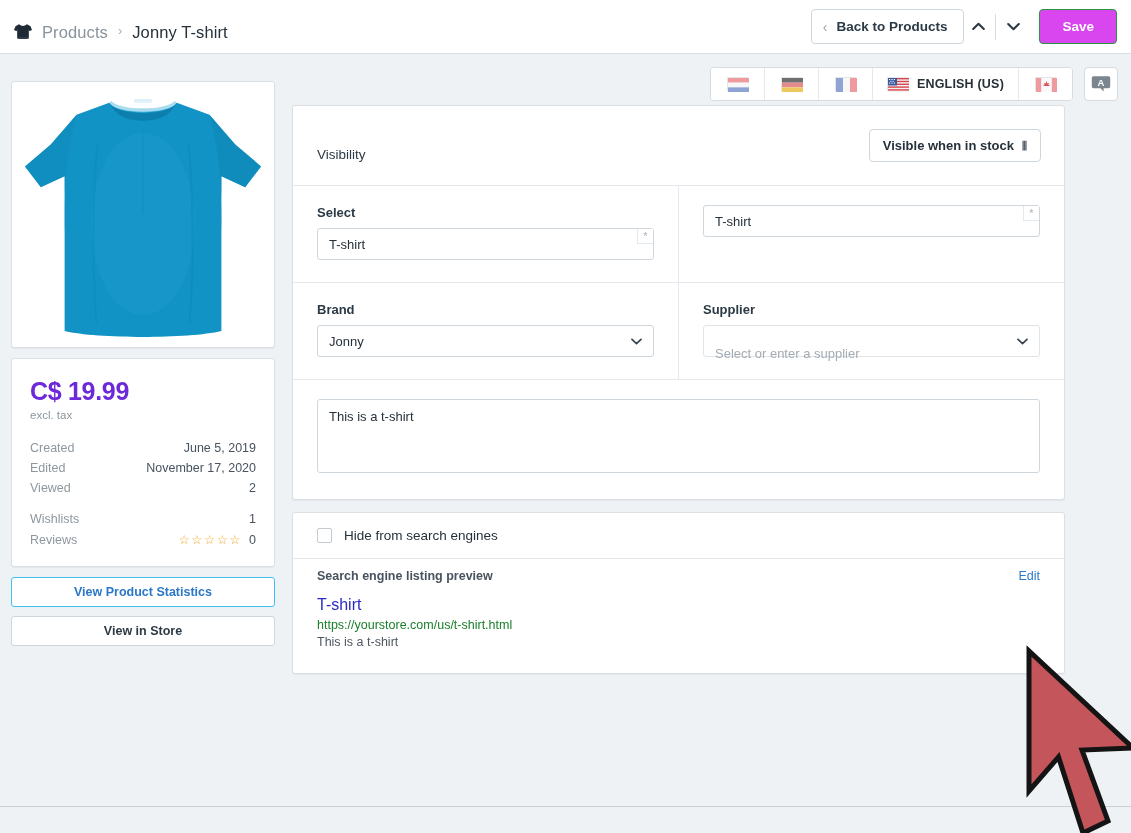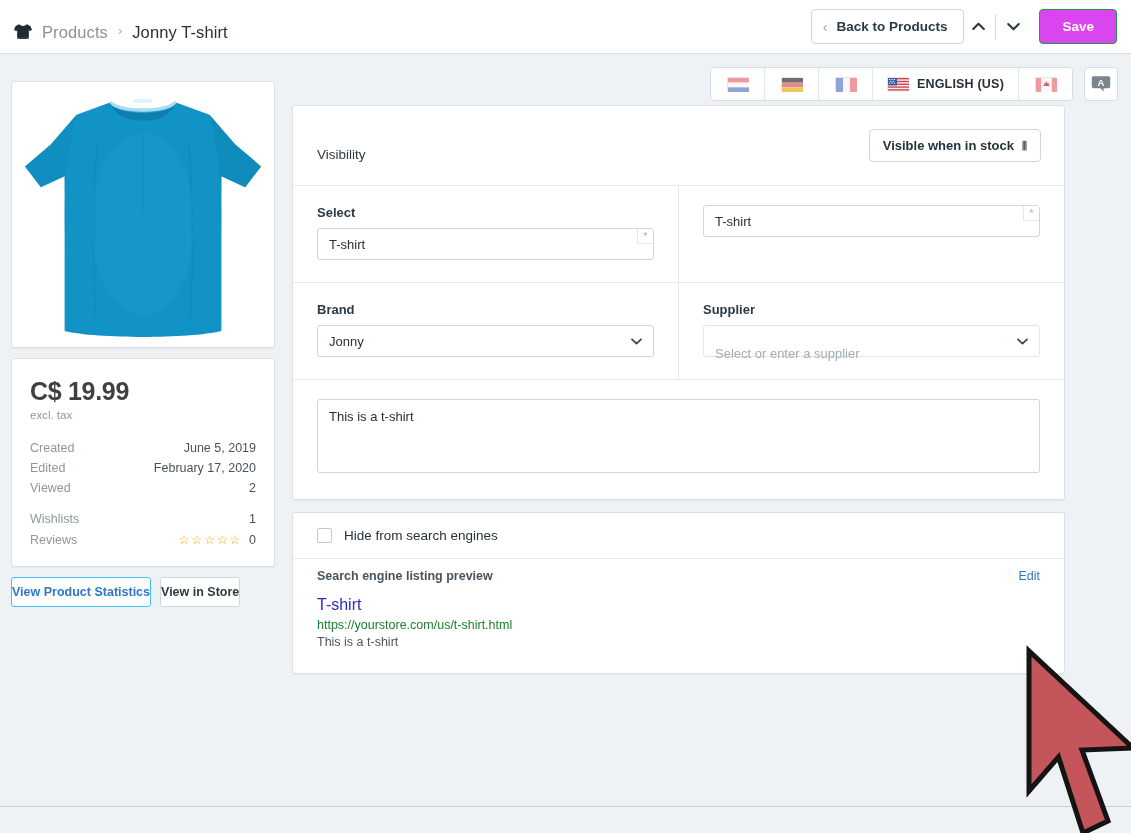--- a/index.html
+++ b/index.html
@@ -77,30 +77,30 @@
   
   #leftcol { position: absolute; left: 11px; top: 81px; width: 264px; }
   .card {
     background: #fff; border: 1px solid #dbe0e5; border-radius: 3px;
     box-shadow: 0 1px 1px rgba(20,40,60,.05);
   }
   #product-image-card { height: 267px; padding: 3px; overflow: hidden; }
   #product-image-card svg { display: block; width: 100%; height: 100%; }
 
   #info-card { margin-top: 10px; padding: 18px 18px 16px 18px; }
-  #price { font-size: 25px; font-weight: bold; color: #404040; letter-spacing: -.3px; }
+  #price { font-size: 25px; font-weight: bold; color: #6d28d9; letter-spacing: -.3px; }
   #tax-note { font-size: 11.5px; color: #8e979f; margin-top: 3px; }
   #meta-table { width: 100%; margin-top: 17px; border-collapse: collapse; }
   #meta-table td { font-size: 12.5px; padding: 3px 0; }
   #meta-table td.k { color: #8e979f; text-align: left; }
   #meta-table td.v { color: #47535e; text-align: right; }
   tr.gap td { height: 11px; padding: 0; }
   .stars { color: #f5a623; font-size: 12.5px; letter-spacing: 1.5px; margin-right: 7px; }
 
-  #btn-stack { margin-top: 10px; display: flex; flex-direction: row; gap: 9px; }
+  #btn-stack { margin-top: 10px; display: flex; flex-direction: column; gap: 9px; }
   .side-btn {
     height: 30px; border-radius: 3px; background: #fff;
     display: flex; align-items: center; justify-content: center;
     font-size: 12.5px; font-weight: bold; cursor: pointer;
   }
   #view-stats-btn { border: 1px solid #3ec1f3; color: #2b78c7; }
   #view-store-btn { border: 1px solid #cfd6dc; color: #2c3a45; }
 
   
   #rightcol { position: absolute; left: 292px; top: 105px; width: 773px; }
@@ -342,21 +342,21 @@
     <div id="tax-note">excl. tax</div>
 
     <table id="meta-table">
       <tbody>
         <tr>
           <td class="k">Created</td>
           <td class="v">June 5, 2019</td>
         </tr>
         <tr>
           <td class="k">Edited</td>
-          <td class="v">February 17, 2020</td>
+          <td class="v">November 17, 2020</td>
         </tr>
         <tr>
           <td class="k">Viewed</td>
           <td class="v">2</td>
         </tr>
         <tr class="gap">
             <td></td>
             <td></td>
           </tr>
         <tr>

